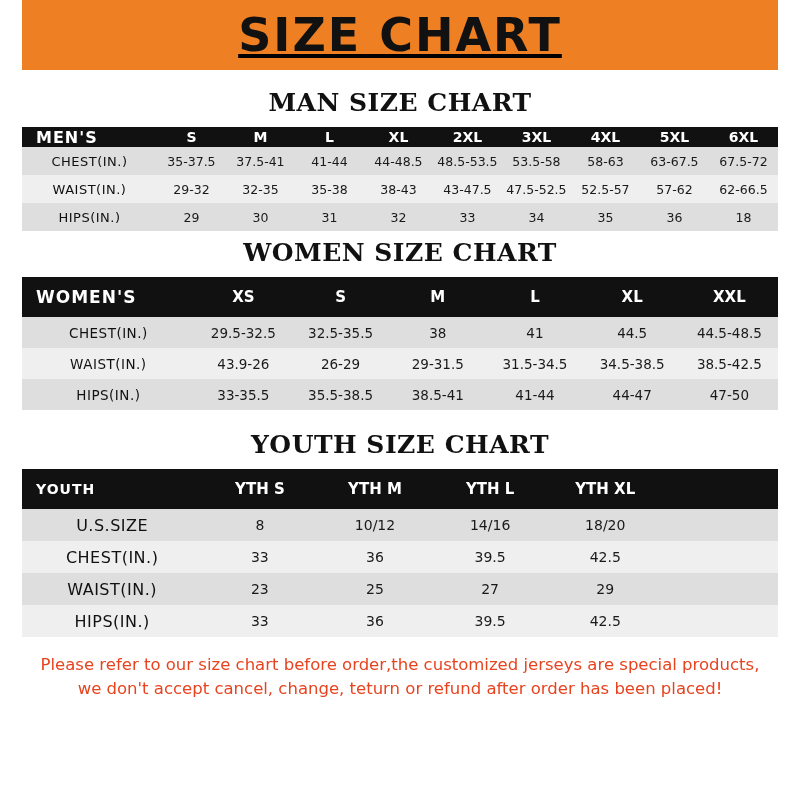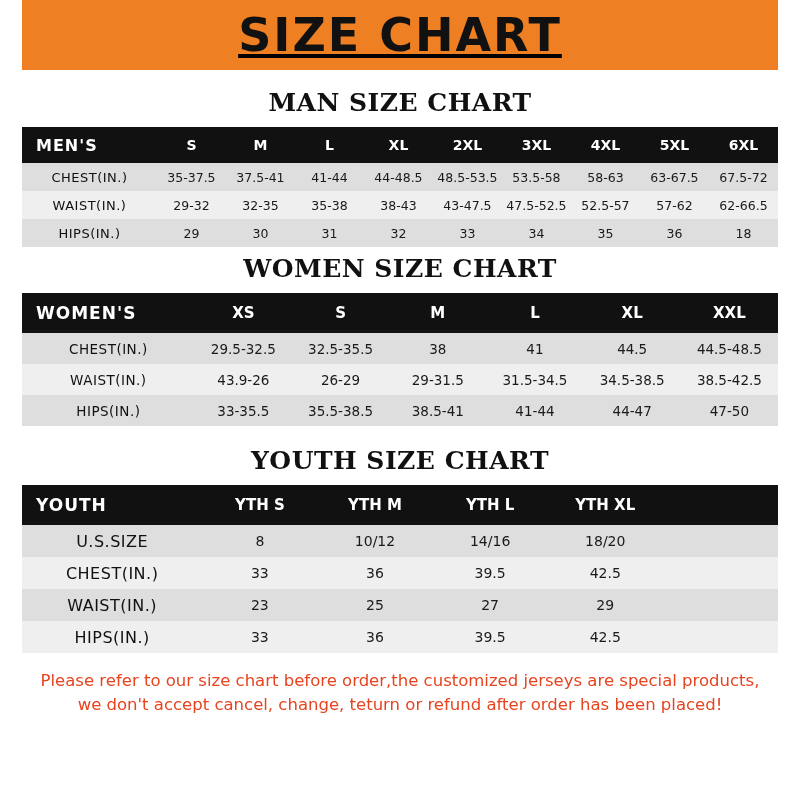--- a/index.html
+++ b/index.html
@@ -77,38 +77,38 @@
     padding: 0;
     height: 28px;
     vertical-align: middle;
     white-space: nowrap;
   }
   table.size thead th {
     background: #111111;
     color: #ffffff;
     font-weight: bold;
     font-size: 14px;
-    height: 36px;
+    height: 20px;
   }
   table.size thead th.rowhead {
     text-align: left;
     padding-left: 14px;
     font-size: 16px;
     letter-spacing: 1px;
   }
   table.size tbody tr.odd td { background: #dedede; }
   table.size tbody tr.even td { background: #efefef; }
   table.size tbody td.rowhead {
     font-size: 13px;
     letter-spacing: 0.5px;
     color: #111111;
   }
   
   table.size.youth thead th { height: 40px; font-size: 15px; }
-  table.size.youth thead th.rowhead { font-size: 17px; }
+  table.size.youth thead th.rowhead { font-size: 14px; }
   table.size.youth th, table.size.youth td { height: 32px; font-size: 14px; }
   table.size.youth tbody td.rowhead { font-size: 16px; }
 
   table.size.women thead th { height: 40px; font-size: 15px; }
   table.size.women thead th.rowhead { font-size: 17px; }
   table.size.women th, table.size.women td { height: 31px; font-size: 13.5px; }
   table.size.women tbody td.rowhead { font-size: 13.5px; }
 
   .footer-note {
     margin-top: 16px;

